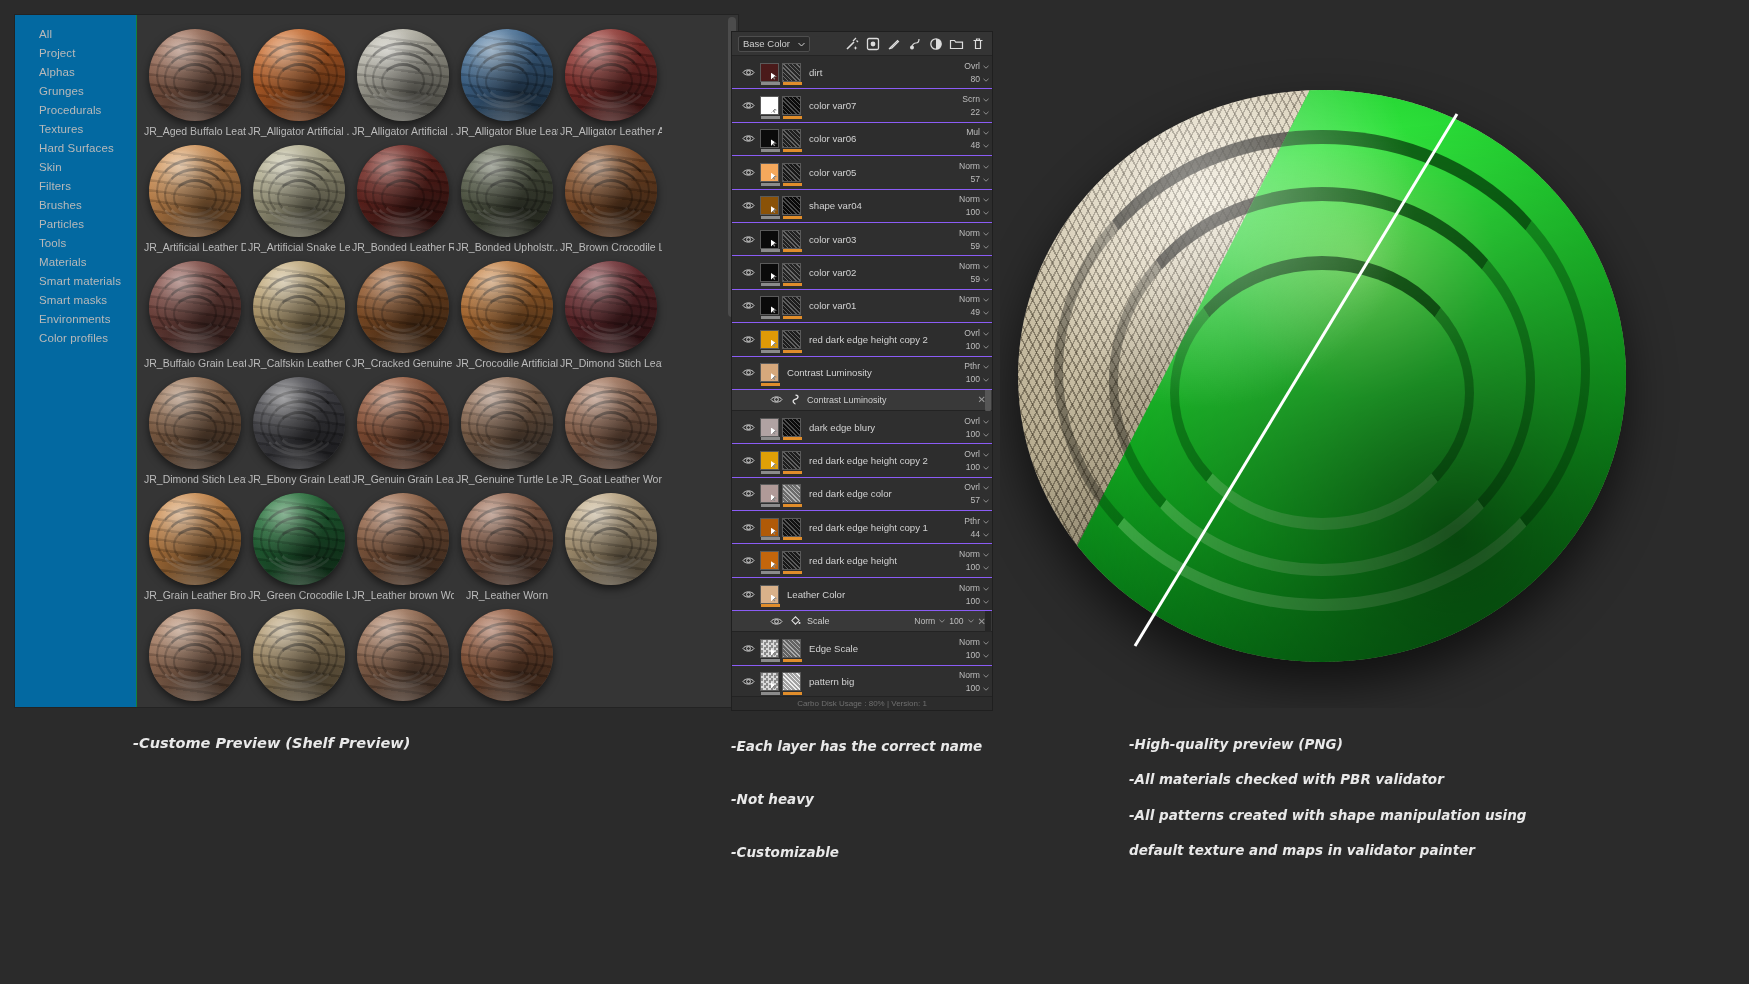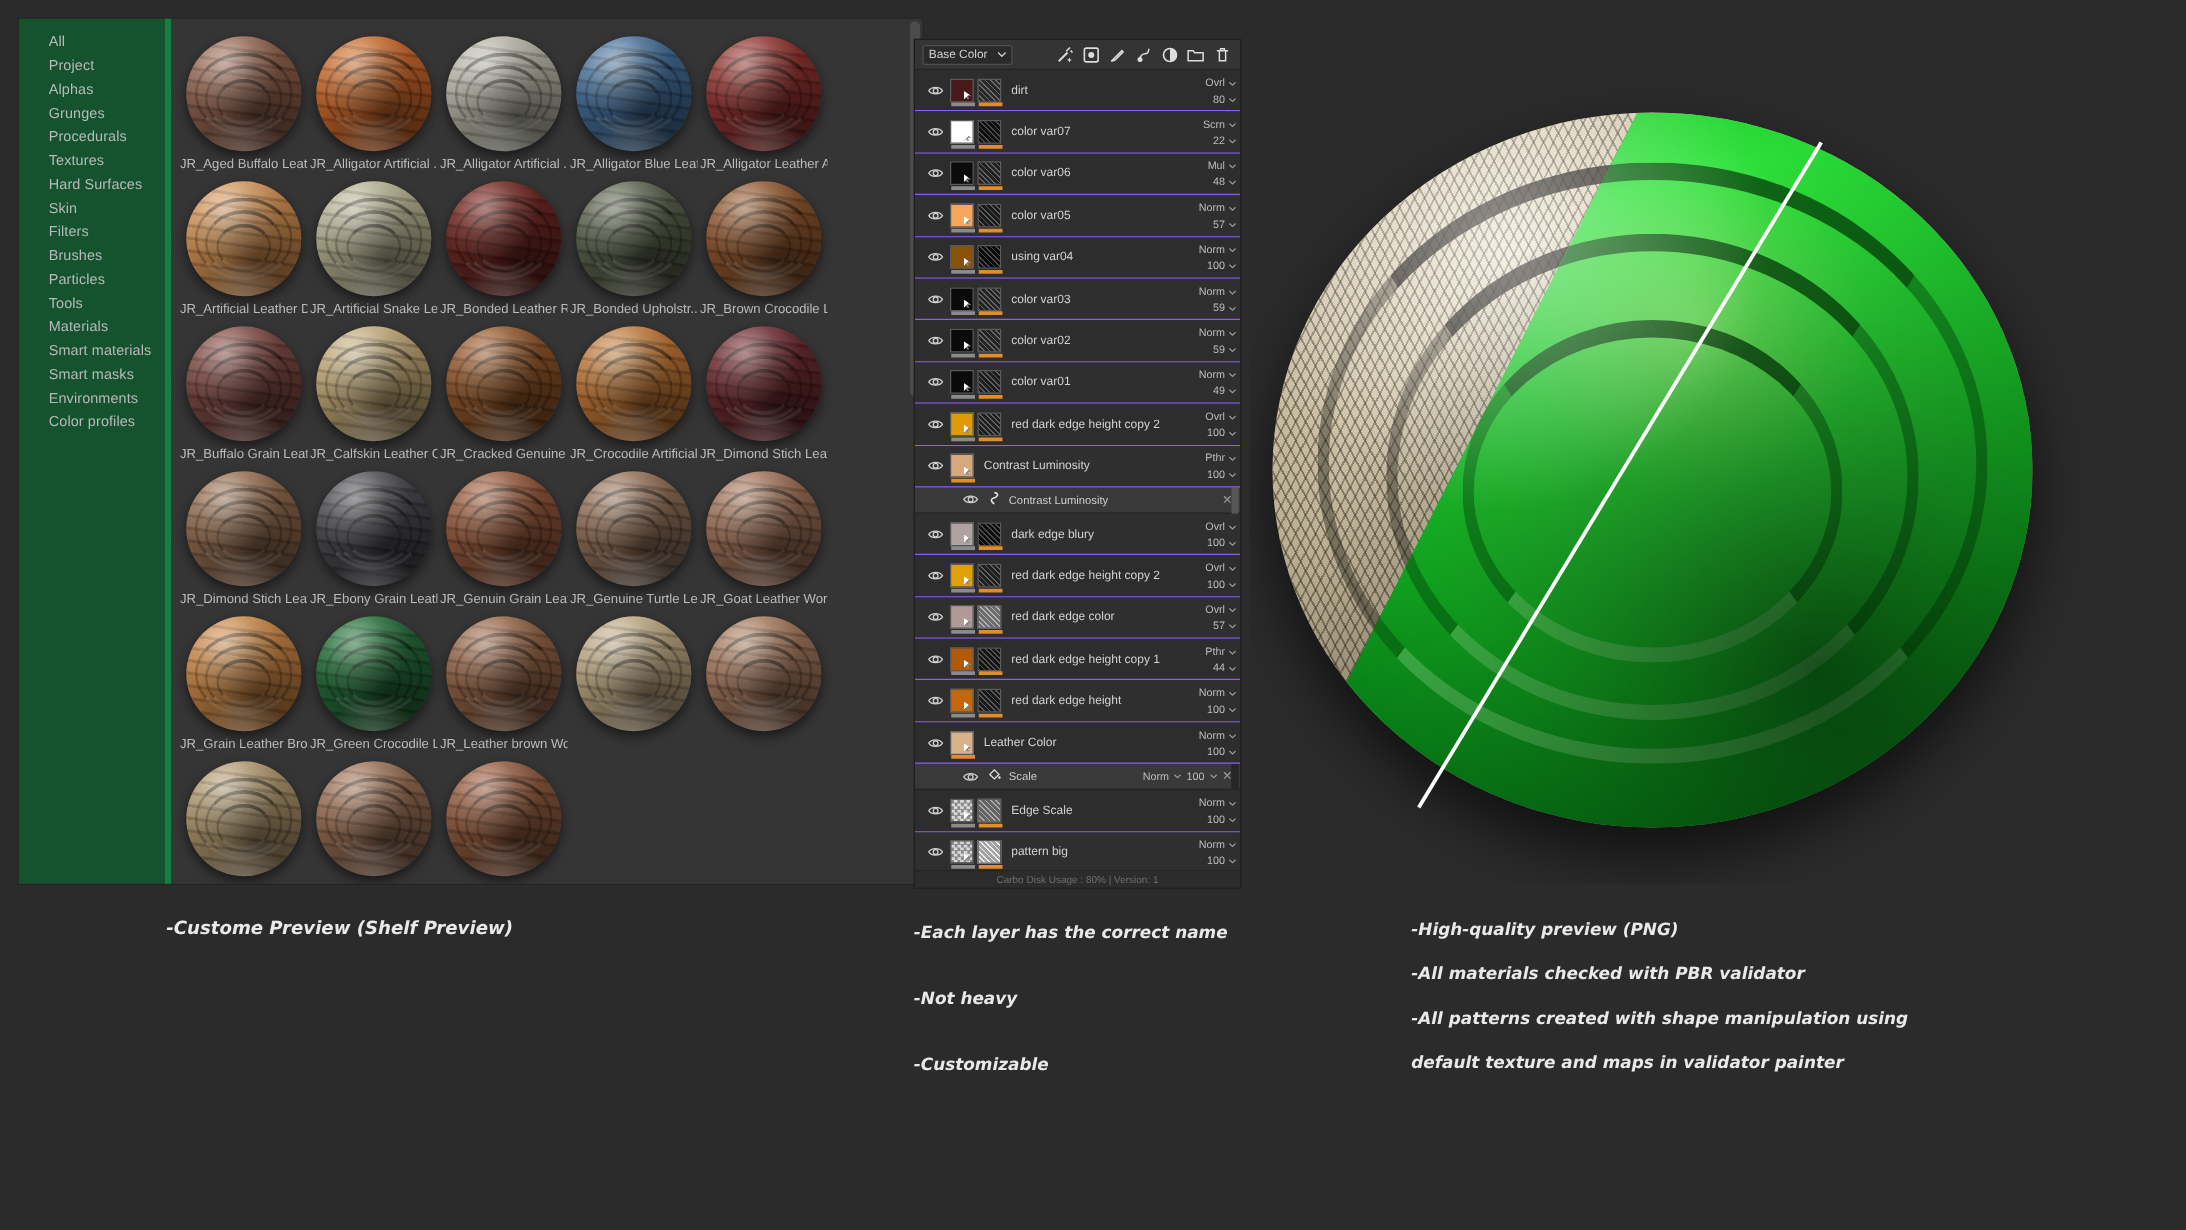--- a/index.html
+++ b/index.html
@@ -12,22 +12,22 @@
     position:relative;
   }
 
   
   #shelf-panel{
     position:absolute; left:14px; top:14px; width:725px; height:694px;
     background:#333333; border:1px solid #232323;
     display:flex;
   }
   #shelf-sidebar{
-    width:122px; flex:none; background:#14532d;
-    border-right:5px solid #15803d; padding-top:10px;
+    width:122px; flex:none; background:#0369a1;
+    border-right:1px solid #15803d; padding-top:10px;
   }
   .side-item{
     font-size:11.5px; color:#b9b9b9; padding:2px 0 2px 24px;
     line-height:15px; white-space:nowrap; letter-spacing:.1px;
   }
 
   #shelf-grid-wrap{ flex:1; position:relative; background:#353535; overflow:hidden; }
   #shelf-grid{
     display:grid;
     grid-template-columns:repeat(5, 104px);
@@ -464,20 +464,30 @@
         </div>
         <div class="mat-cell">
           <div class="mat-sphere" style="background: radial-gradient(circle at 34% 24%, rgb(184, 135, 106) 0%, rgb(126, 86, 60) 46%, rgb(69, 45, 29) 100%);">
             <div class="bands"></div>
             <div class="ring r1"></div>
             <div class="ring r2"></div>
             <div class="ring r3"></div>
             <div class="hl"></div>
           </div>
           <div class="mat-label">JR_Leather brown Worn</div>
+        </div>
+        <div class="mat-cell">
+          <div class="mat-sphere" style="background: radial-gradient(circle at 34% 24%, rgb(179, 131, 108) 0%, rgb(121, 83, 63) 46%, rgb(66, 43, 32) 100%);">
+            <div class="bands"></div>
+            <div class="ring r1"></div>
+            <div class="ring r2"></div>
+            <div class="ring r3"></div>
+            <div class="hl"></div>
+          </div>
+          <div class="mat-label">JR_Leather Worn</div>
         </div>
         <div class="mat-cell">
           <div class="mat-sphere" style="background: radial-gradient(circle at 34% 24%, rgb(214, 195, 162) 0%, rgb(167, 147, 114) 46%, rgb(94, 82, 64) 100%);">
             <div class="bands"></div>
             <div class="ring r1"></div>
             <div class="ring r2"></div>
             <div class="ring r3"></div>
             <div class="hl"></div>
           </div>
           <div class="mat-label"></div>
@@ -724,21 +734,21 @@
             <path d="M1 4.5 C3 1 10 1 12 4.5 C10 8 3 8 1 4.5 Z" stroke="#cfcfcf" stroke-width="1" fill="none"></path>
             <circle cx="6.5" cy="4.5" r="1.9" stroke="#cfcfcf" stroke-width="1" fill="none"></circle>
           </svg>
         </div>
         <div class="thumbs">
           <div class="thumb" style="background: rgb(138, 82, 8);">
             <span class="cursor"></span>
           </div>
           <div class="thumb" style="background: repeating-linear-gradient(45deg, rgba(255, 255, 255, 0.25) 0px, rgba(255, 255, 255, 0.25) 1px, rgba(0, 0, 0, 0.3) 1px, rgba(0, 0, 0, 0.3) 3px) rgb(13, 13, 13);"></div>
         </div>
-        <div class="lname">using var04</div>
+        <div class="lname">shape var04</div>
         <div class="lmeta">
           <span class="mrow">
             <span>Norm</span>
             <span><svg width="6" height="4" viewBox="0 0 6 4">
                 <path d="M0.5 0.8 L3 3.2 L5.5 0.8" stroke="#9a9a9a" stroke-width=".9" fill="none"></path>
               </svg></span>
           </span>
           <span class="mrow">
             <span>100</span>
             <span><svg width="6" height="4" viewBox="0 0 6 4">

